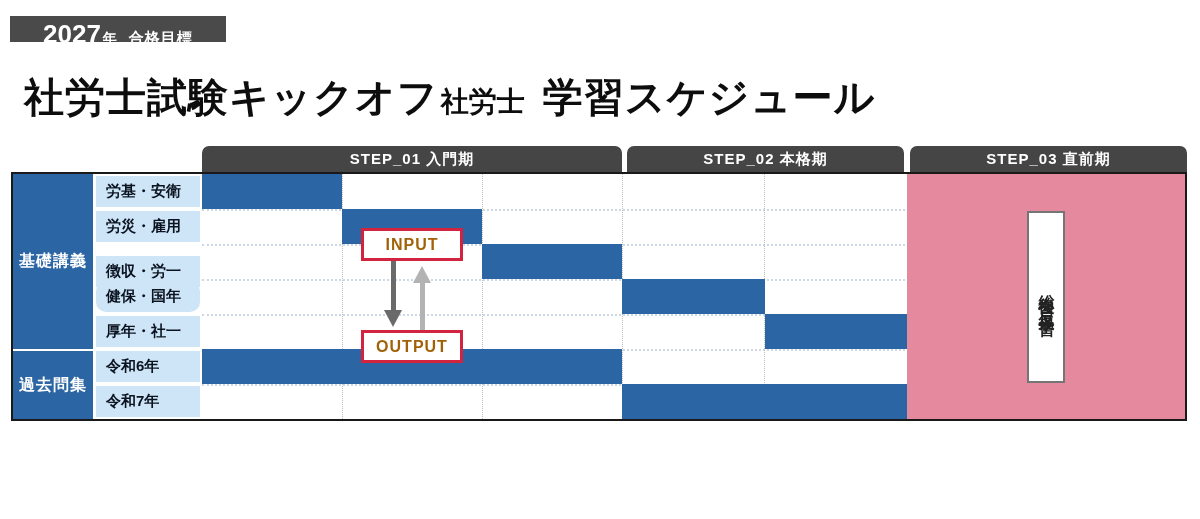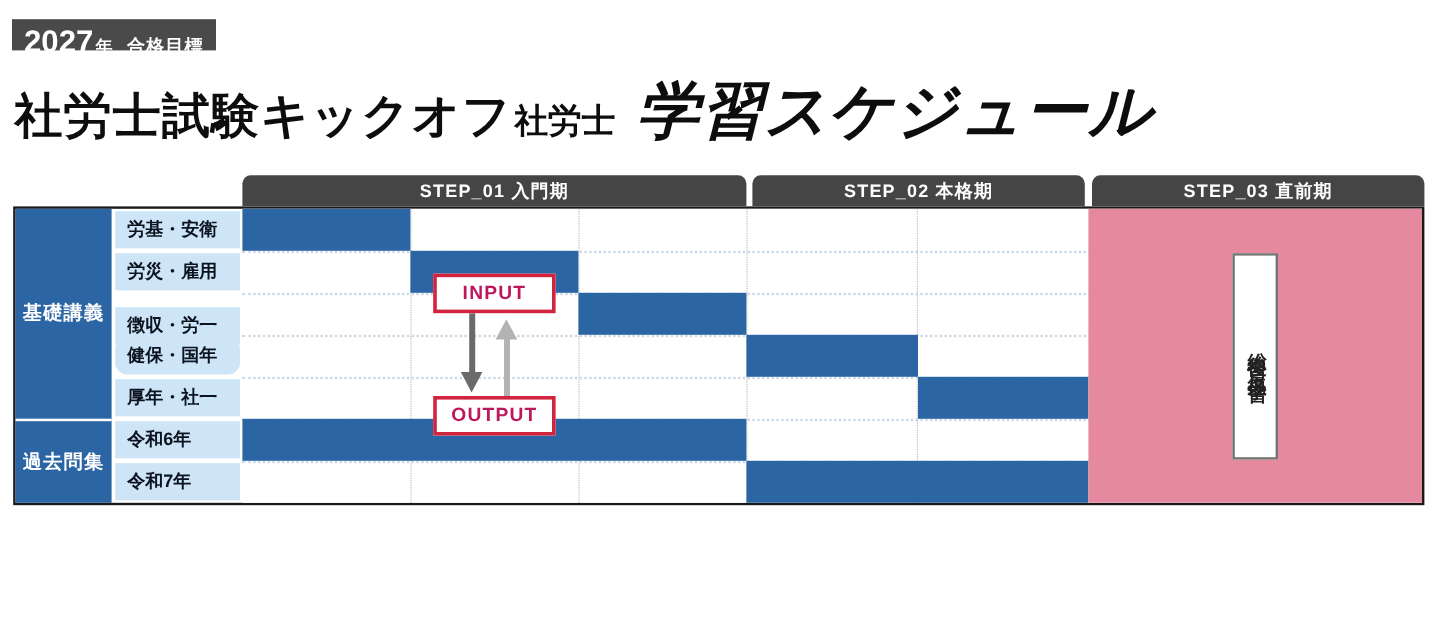--- a/index.html
+++ b/index.html
@@ -3,33 +3,33 @@
 <meta charset="utf-8">
 <style>
   html,body{margin:0;padding:0;background:#fff;}
   .page{
     position:relative;width:1200px;height:519px;background:#fff;overflow:hidden;
     font-family:"Liberation Sans","DejaVu Sans",sans-serif;color:#111;
   }
   
   .badge{
     position:absolute;left:10px;top:16px;height:26px;background:#4a4a4a;color:#fff;
-    display:flex;align-items:baseline;padding:0 10px;box-sizing:border-box;
+    display:flex;align-items:baseline;padding:0 33px;box-sizing:border-box;
   }
   .badge-year{font-size:26px;font-weight:bold;line-height:36px;}
   .badge-year-unit{font-size:14px;font-weight:bold;margin-left:2px;}
   .badge-goal{font-size:15px;font-weight:bold;margin-left:12px;letter-spacing:1px;}
   
   .title{
     position:absolute;left:12px;top:58px;display:flex;align-items:baseline;
-    white-space:nowrap;font-weight:bold;color:#0d0d0d;margin:0;
+    white-space:nowrap;font-weight:bold;color:#0d0d0d;margin:12px;
   }
   .title-main{font-size:40px;letter-spacing:1px;}
   .title-small{font-size:28px;margin-left:2px;}
-  .title-tail{font-size:52px;margin-left:18px;letter-spacing:1px;font-style:italic;}
+  .title-tail{font-size:40px;margin-left:18px;letter-spacing:1px;}
   
   .step-header{
     position:absolute;top:146px;height:26px;background:#454545;color:#fff;
     border-radius:7px 7px 0 0;display:flex;align-items:center;justify-content:center;
     font-size:15px;font-weight:bold;letter-spacing:1px;
   }
   .sh0{left:202px;width:420px;}
   .sh1{left:627px;width:277px;}
   .sh2{left:910px;width:277px;}
   
@@ -67,21 +67,21 @@
     width:38px;height:172px;background:#fff;border:2px solid #757575;box-sizing:border-box;
     display:flex;align-items:center;justify-content:center;
     writing-mode:vertical-rl;text-orientation:upright;
     font-size:16px;font-weight:bold;color:#222;letter-spacing:4px;white-space:nowrap;
   }
   
   .flow-box{
     position:absolute;left:159px;width:102px;height:33px;background:#fff;
     border:3px solid #d2243e;box-sizing:border-box;z-index:4;
     display:flex;align-items:center;justify-content:center;
-    font-size:16px;font-weight:bold;color:#be185d;letter-spacing:1px;
+    font-size:16px;font-weight:bold;color:#a16207;letter-spacing:1px;
   }
   .inputbox{top:54px;}
   .outputbox{top:156px;}
   .arrow-shaft{position:absolute;width:5px;z-index:3;}
   .arrow-head{position:absolute;width:0;height:0;z-index:3;}
   .down-shaft{left:189px;top:87px;height:49px;background:#6a6a6a;}
   .down-head{left:182px;top:136px;border-left:9px solid transparent;border-right:9px solid transparent;border-top:17px solid #6a6a6a;}
   .up-head{left:211px;top:92px;border-left:9px solid transparent;border-right:9px solid transparent;border-bottom:17px solid #b3b3b3;}
   .up-shaft{left:218px;top:108px;height:50px;background:#b3b3b3;}
   

